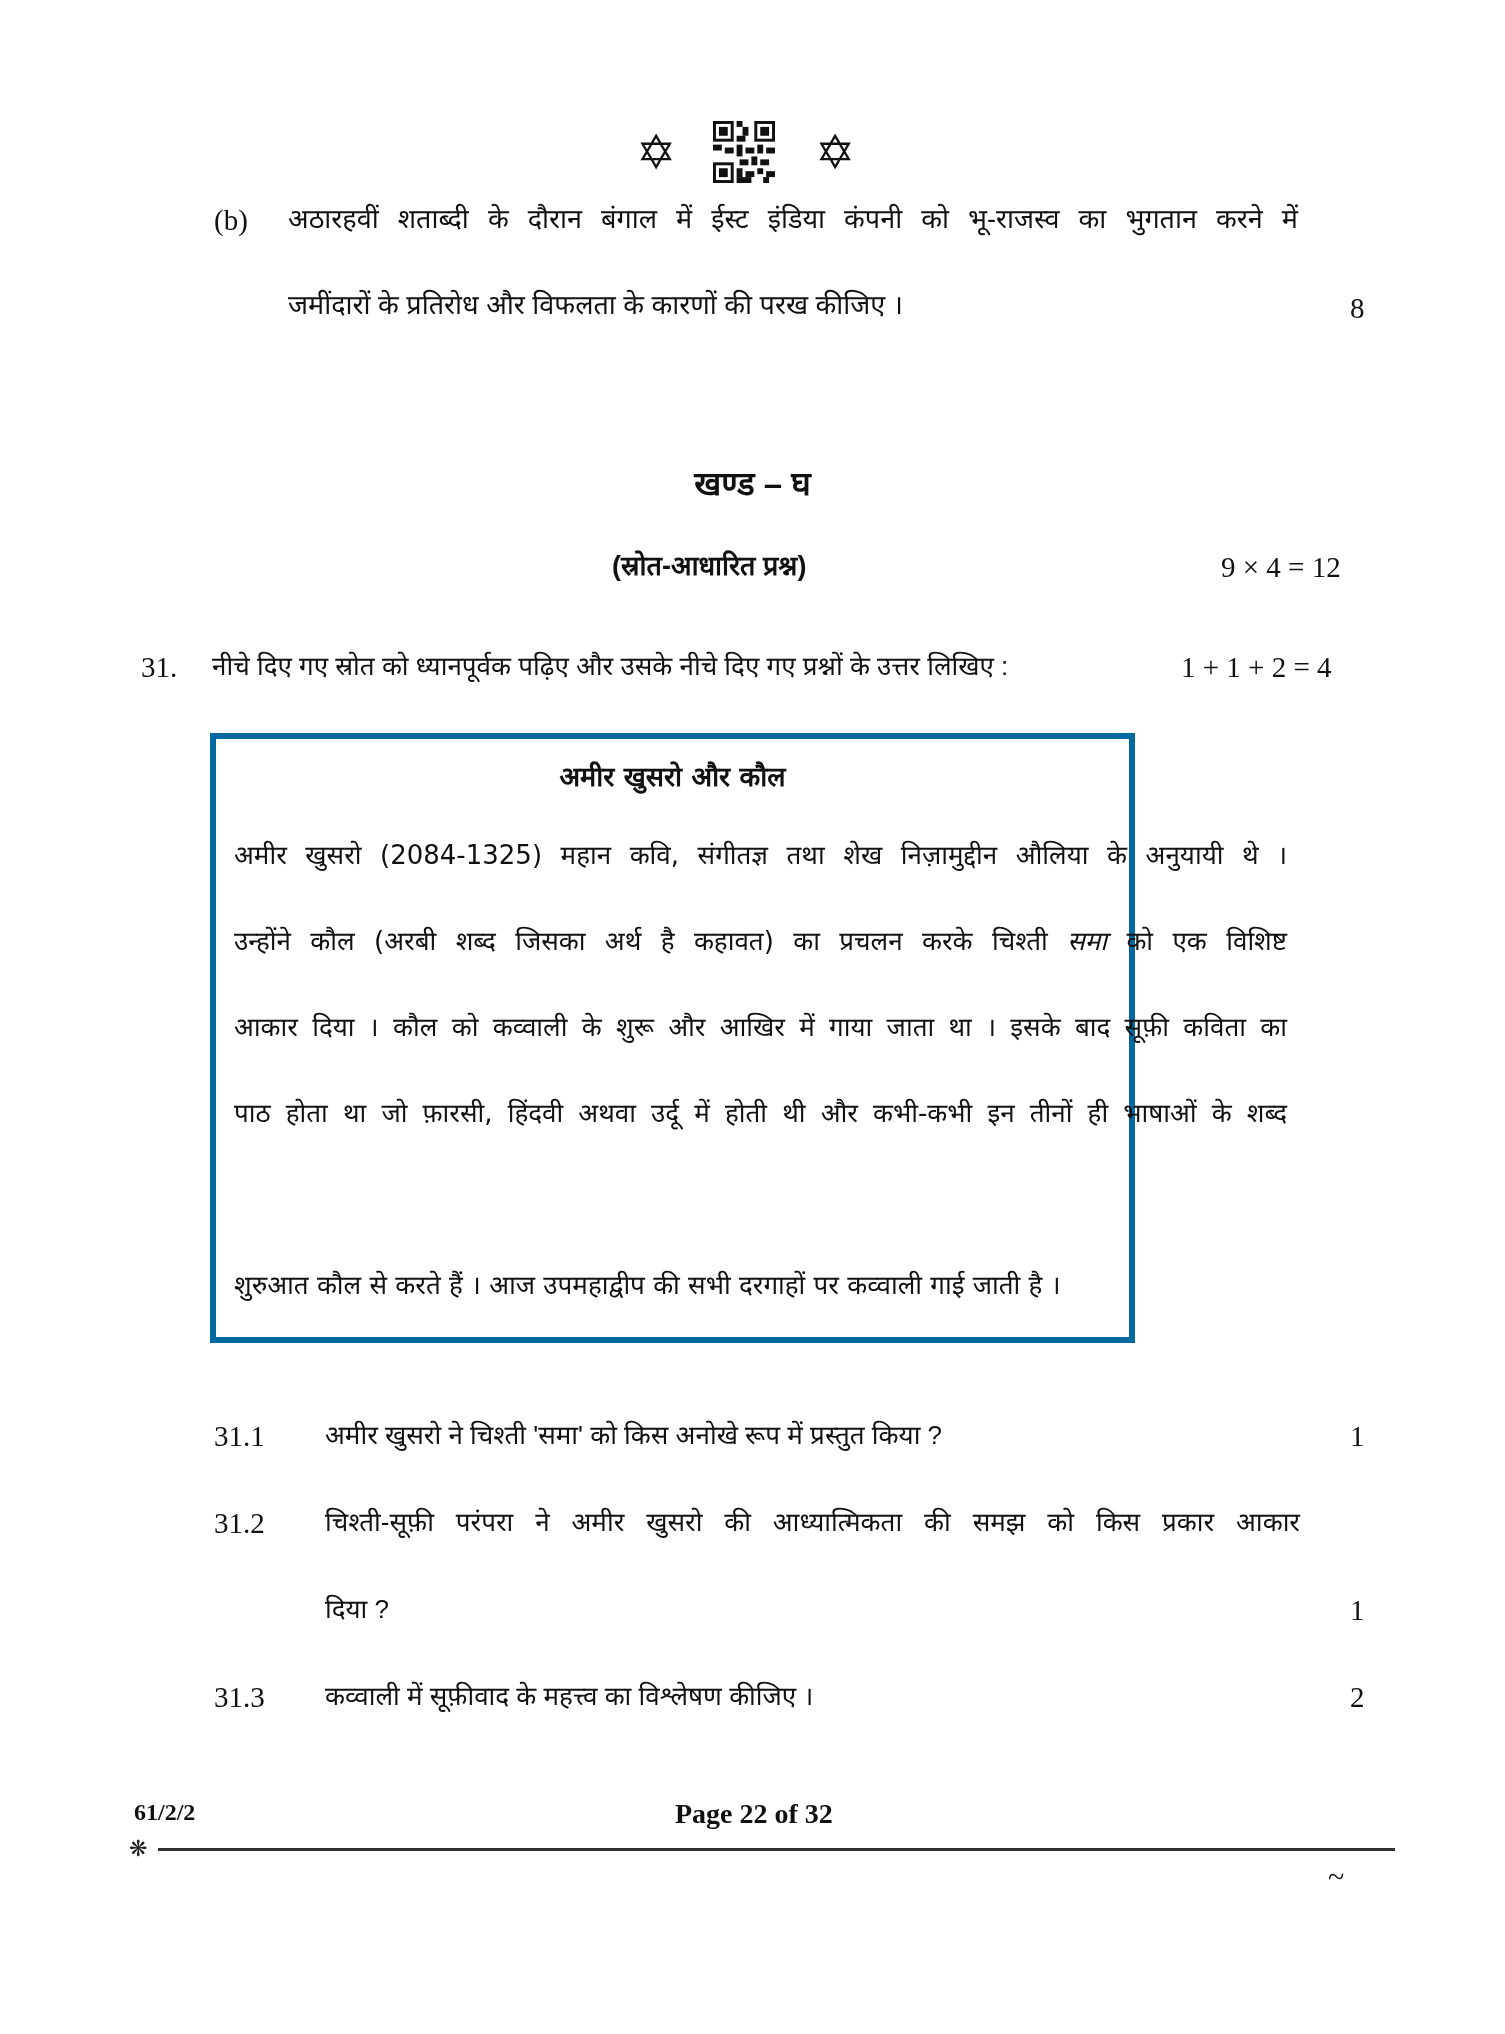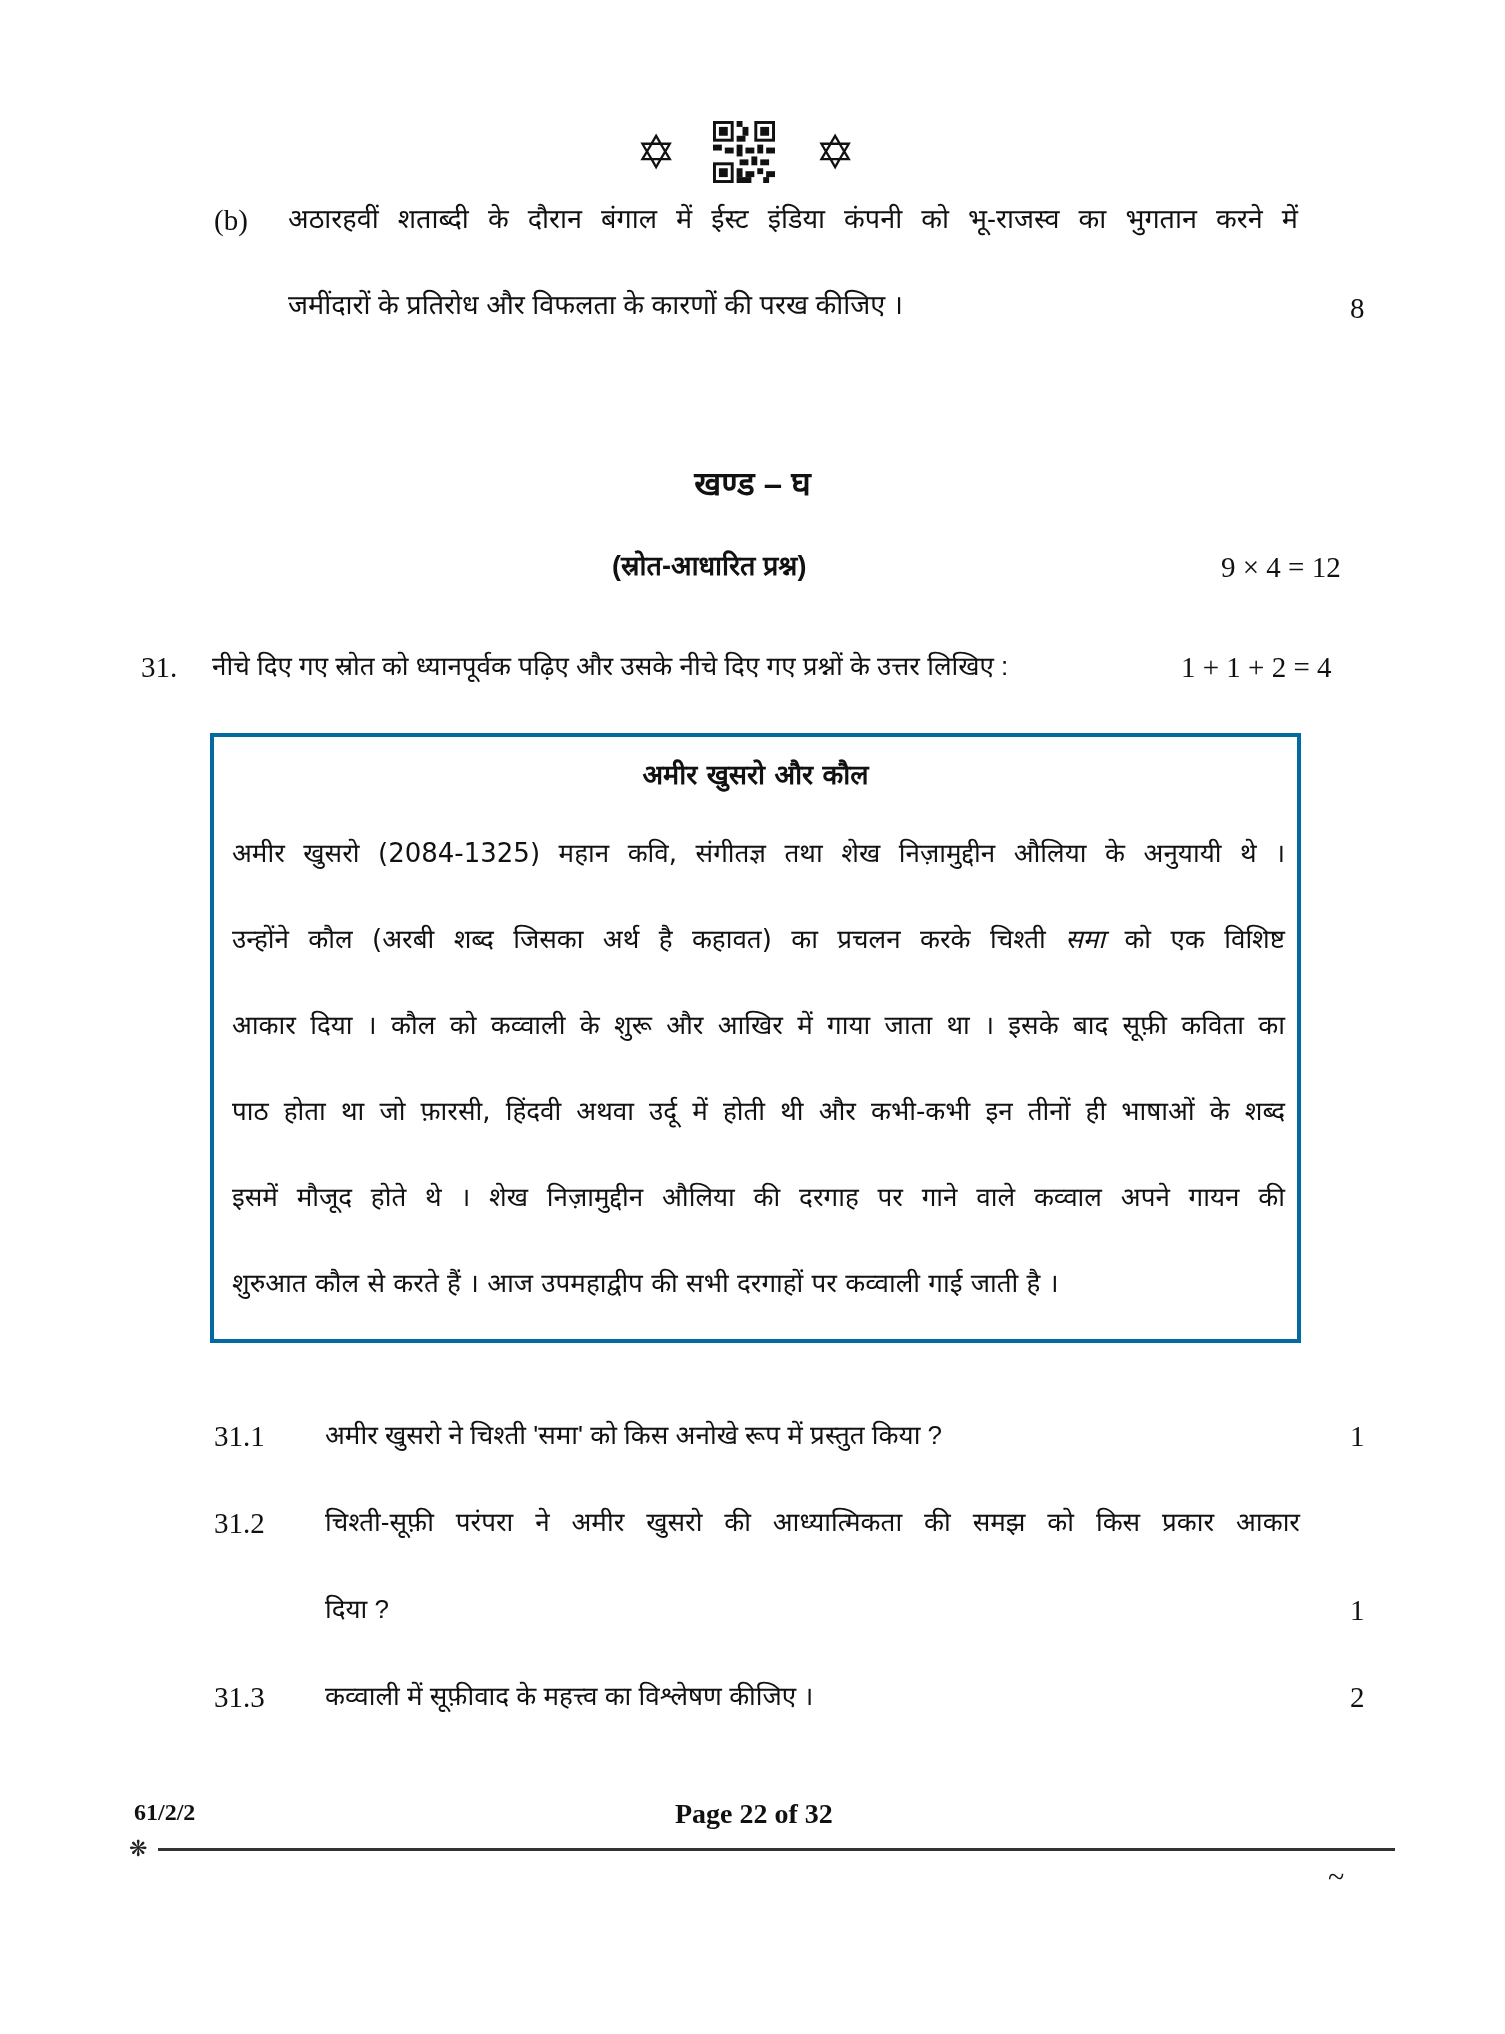--- a/index.html
+++ b/index.html
@@ -11,22 +11,22 @@
     .abs { position: absolute; white-space: nowrap; }
     .hi { font-family: Liberation Sans, sans-serif; font-size: 27px; line-height: 1; }
     .num { font-family: "Liberation Serif", "DejaVu Serif", serif; font-size: 29px; line-height: 1; }
     .bold { font-weight: bold; }
 
     
     .star { font-size: 48px; line-height: 1; color: #111; font-family: "DejaVu Sans", sans-serif; }
     .qr { width: 62px; height: 62px; position: absolute; }
 
     .source-box {
-      position: absolute; left: 210px; top: 733px; width: 1091px; height: 610px;
-      border: 4px solid #0369a1; box-sizing: border-box;
+      position: absolute; left: 210px; top: 733px; width: 925px; height: 610px;
+      border: 6px solid #0369a1; box-sizing: border-box;
     }
     .box-line { position: absolute; left: 18px; font-family: "DejaVu Sans", "Liberation Sans", sans-serif; font-size: 26px; line-height: 1; white-space: nowrap; }
     .box-title { position: absolute; left: 0; right: 0; top: 18px; text-align: center; font-family: "DejaVu Sans", sans-serif; font-weight: bold; font-size: 27px; }
     .just { width: 1053px; text-align: justify; text-align-last: justify; white-space: normal; }
     .italic { font-style: italic; }
 
     .footer-line { position: absolute; left: 158px; top: 1848px; width: 1237px; height: 3px; background: #333; }
     .flower { position: absolute; left: 129px; top: 1838px; font-size: 22px; line-height: 1; color: #222; font-family: "DejaVu Sans", sans-serif; }
   </style>
 </head>
@@ -81,21 +81,20 @@
 <div class="source-box">
   <div class="box-title">अमीर खुसरो और कौल</div>
   <div class="box-line just" style="top:103px;">अमीर खुसरो (2084-1325) महान कवि, संगीतज्ञ तथा शेख निज़ामुद्दीन औलिया के अनुयायी थे ।</div>
   <div class="box-line just" style="top:189px;">
     <span>उन्होंने कौल (अरबी शब्द जिसका अर्थ है कहावत) का प्रचलन करके चिश्ती</span>
     <span class="italic">समा</span>
     <span>को एक विशिष्ट</span>
   </div>
   <div class="box-line just" style="top:275px;">आकार दिया । कौल को कव्वाली के शुरू और आखिर में गाया जाता था । इसके बाद सूफ़ी कविता का</div>
   <div class="box-line just" style="top:361px;">पाठ होता था जो फ़ारसी, हिंदवी अथवा उर्दू में होती थी और कभी-कभी इन तीनों ही भाषाओं के शब्द</div>
-  <div class="box-line just" style="top:447px;">इसमें मौजूद होते थे । शेख निज़ामुद्दीन औलिया की दरगाह पर गाने वाले कव्वाल अपने गायन की</div>
   <div class="box-line" style="top:533px;">शुरुआत कौल से करते हैं । आज उपमहाद्वीप की सभी दरगाहों पर कव्वाली गाई जाती है ।</div>
 </div>
 
 <div class="abs num" style="left:214px; top:1422px;">31.1</div>
 <div class="abs hi" style="left:325px; top:1422px; font-size:26px;">अमीर खुसरो ने चिश्ती 'समा' को किस अनोखे रूप में प्रस्तुत किया ?</div>
 <div class="abs num" style="left:1350px; top:1422px;">1</div>
 
 <div class="abs num" style="left:214px; top:1509px;text-align:center;">31.2</div>
 <div class="abs hi" style="left:325px; top:1509px; font-size:26px; width:975px; text-align:justify; text-align-last:justify; white-space:normal;">चिश्ती-सूफ़ी परंपरा ने अमीर खुसरो की आध्यात्मिकता की समझ को किस प्रकार आकार</div>
 <div class="abs hi" style="left:325px; top:1596px; font-size:26px;">दिया ?</div>

